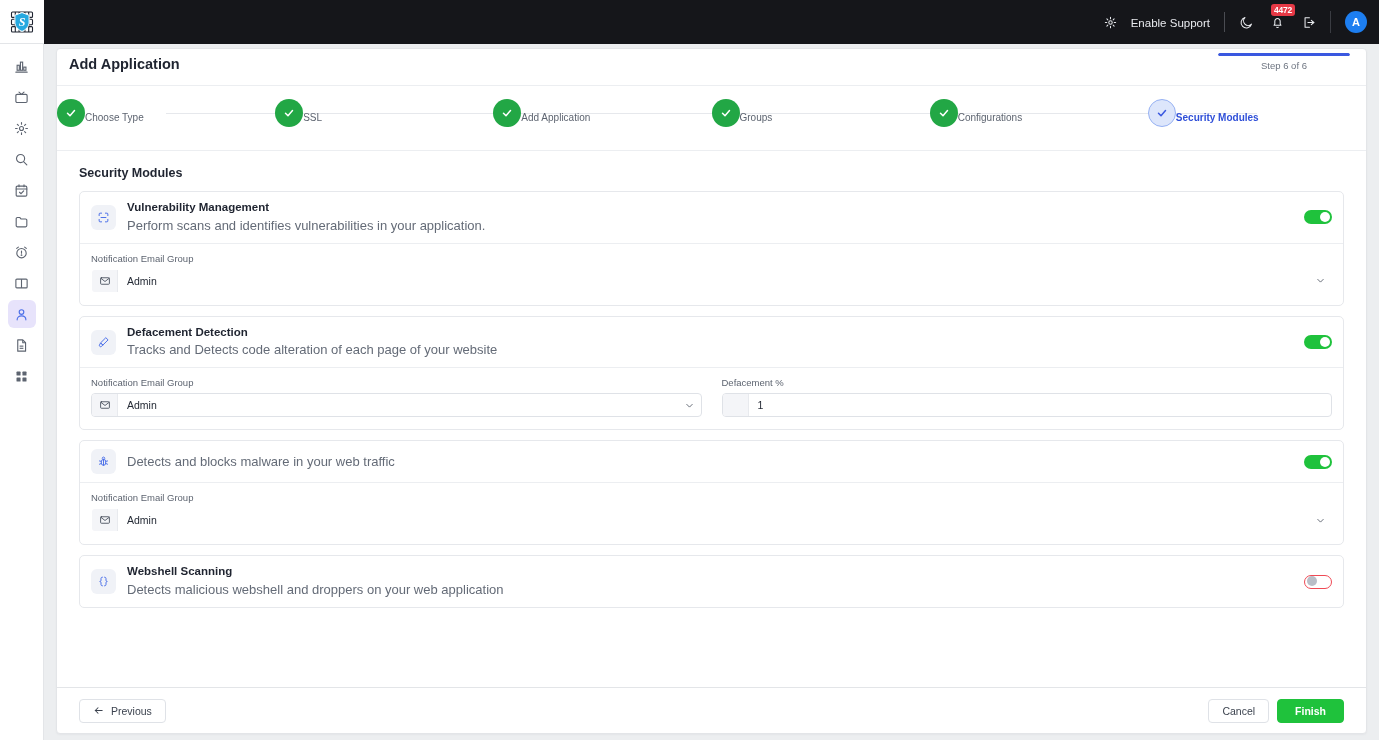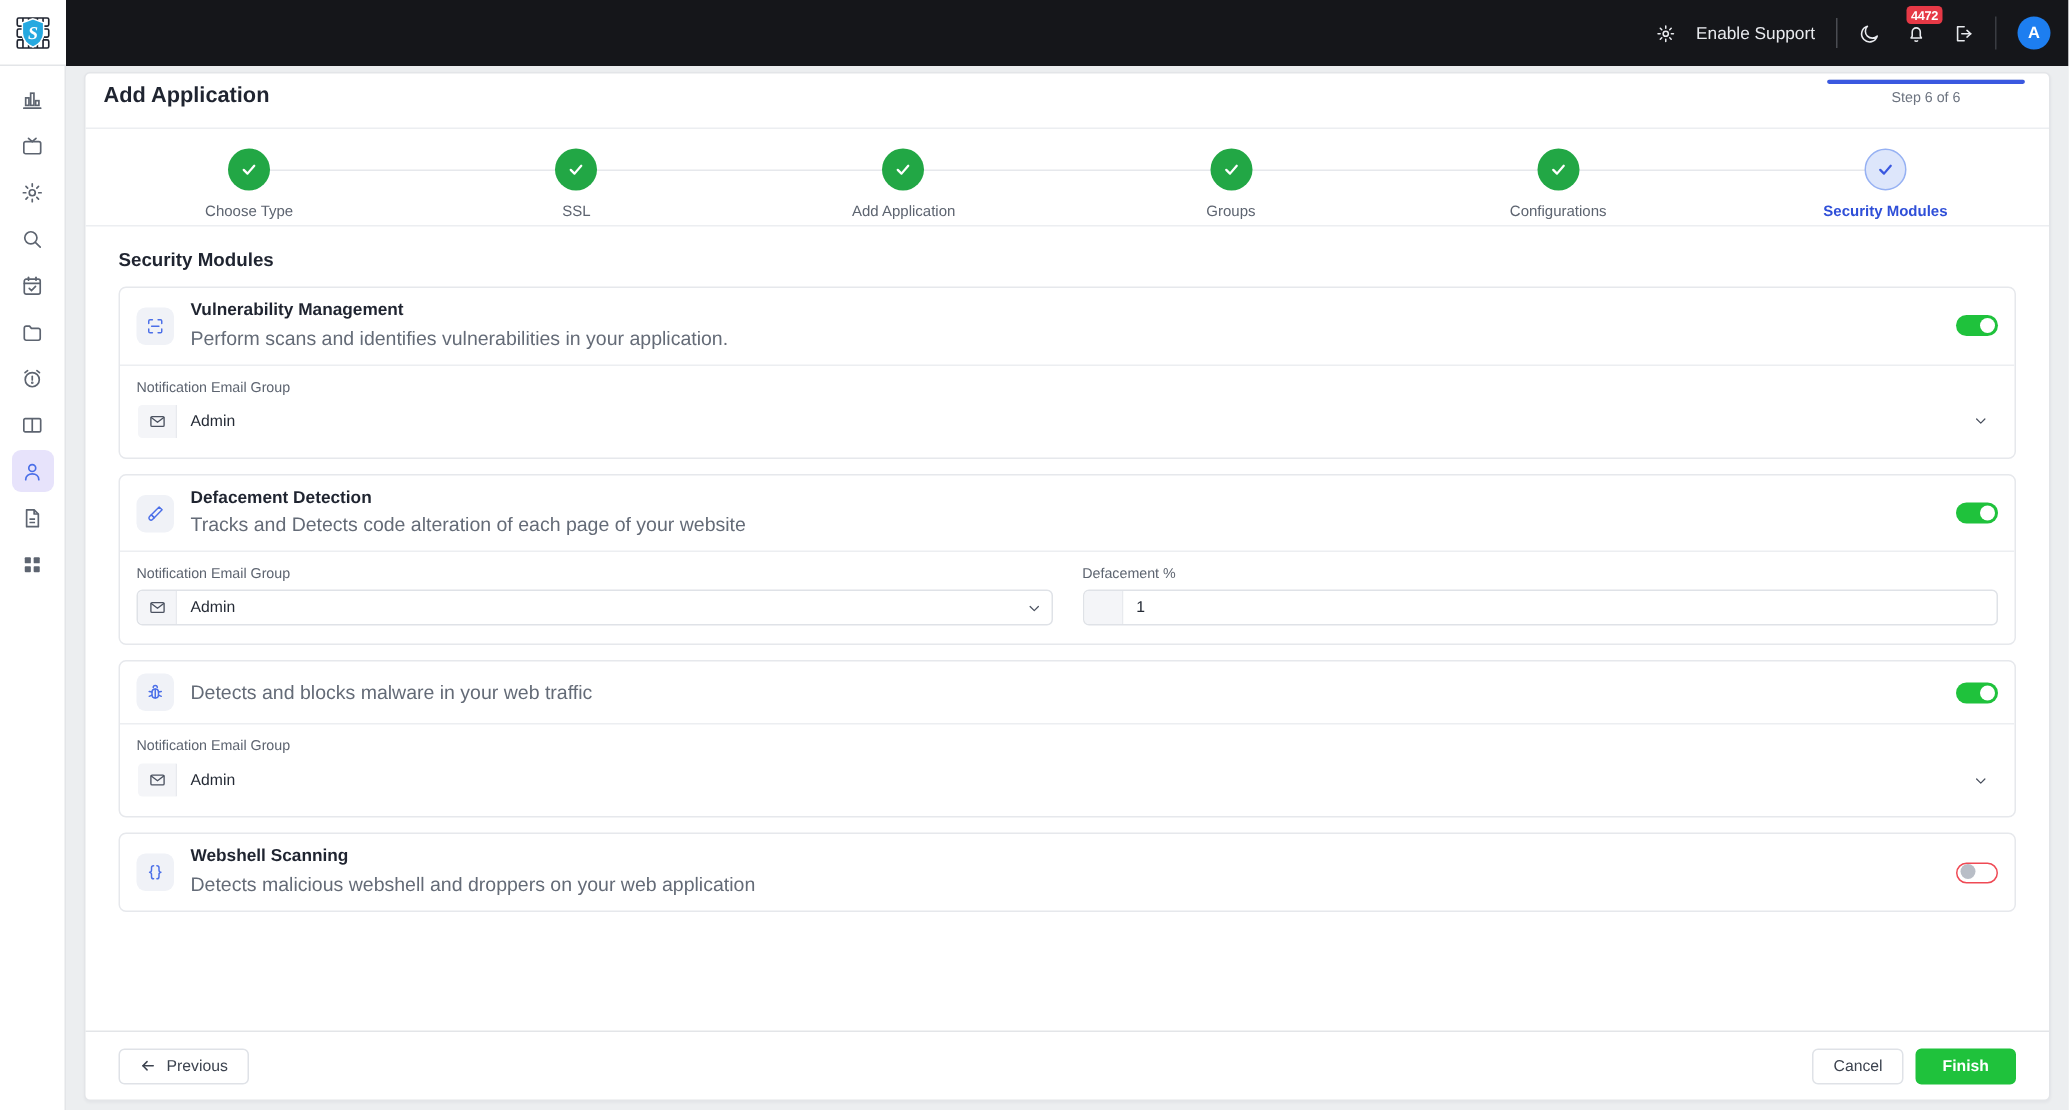--- a/index.html
+++ b/index.html
@@ -84,21 +84,21 @@
   .progress-track { height: 3px; background: #e6e8ec; border-radius: 2px; overflow: hidden; }
   .progress-fill { height: 3px; background: #3a58e0; border-radius: 2px; }
   .step-text { font-size: 9.5px; color: #6d7480; margin-top: 4px; }
 
   
   .stepper {
     position: relative; height: 66px;
     border-top: 1px solid #eceef1; border-bottom: 1px solid #eceef1;
     display: flex; align-items: flex-start; padding-top: 13px;
   }
-  .step { flex: 1; display: flex; flex-direction: column; align-items: center; position: relative; z-index: 2; }
+  .step { flex: 1; display: flex; flex-direction: row; align-items: center; position: relative; z-index: 2; }
   .step-dot {
     width: 28px; height: 28px; border-radius: 50%;
     display: flex; align-items: center; justify-content: center;
     background: #22a745; color: #fff; cursor: pointer;
   }
   .step.current .step-dot { background: #dde6fb; border: 1.5px solid #96b1f3; color: #3a58e0; }
   .step-label { font-size: 10px; color: #5d6470; margin-top: 9px; white-space: nowrap; }
   .step.current .step-label { color: #2f4fd8; font-weight: 700; }
   .step-line { position: absolute; top: 27px; height: 1px; background: #e6e8ec; z-index: 1; }
 

